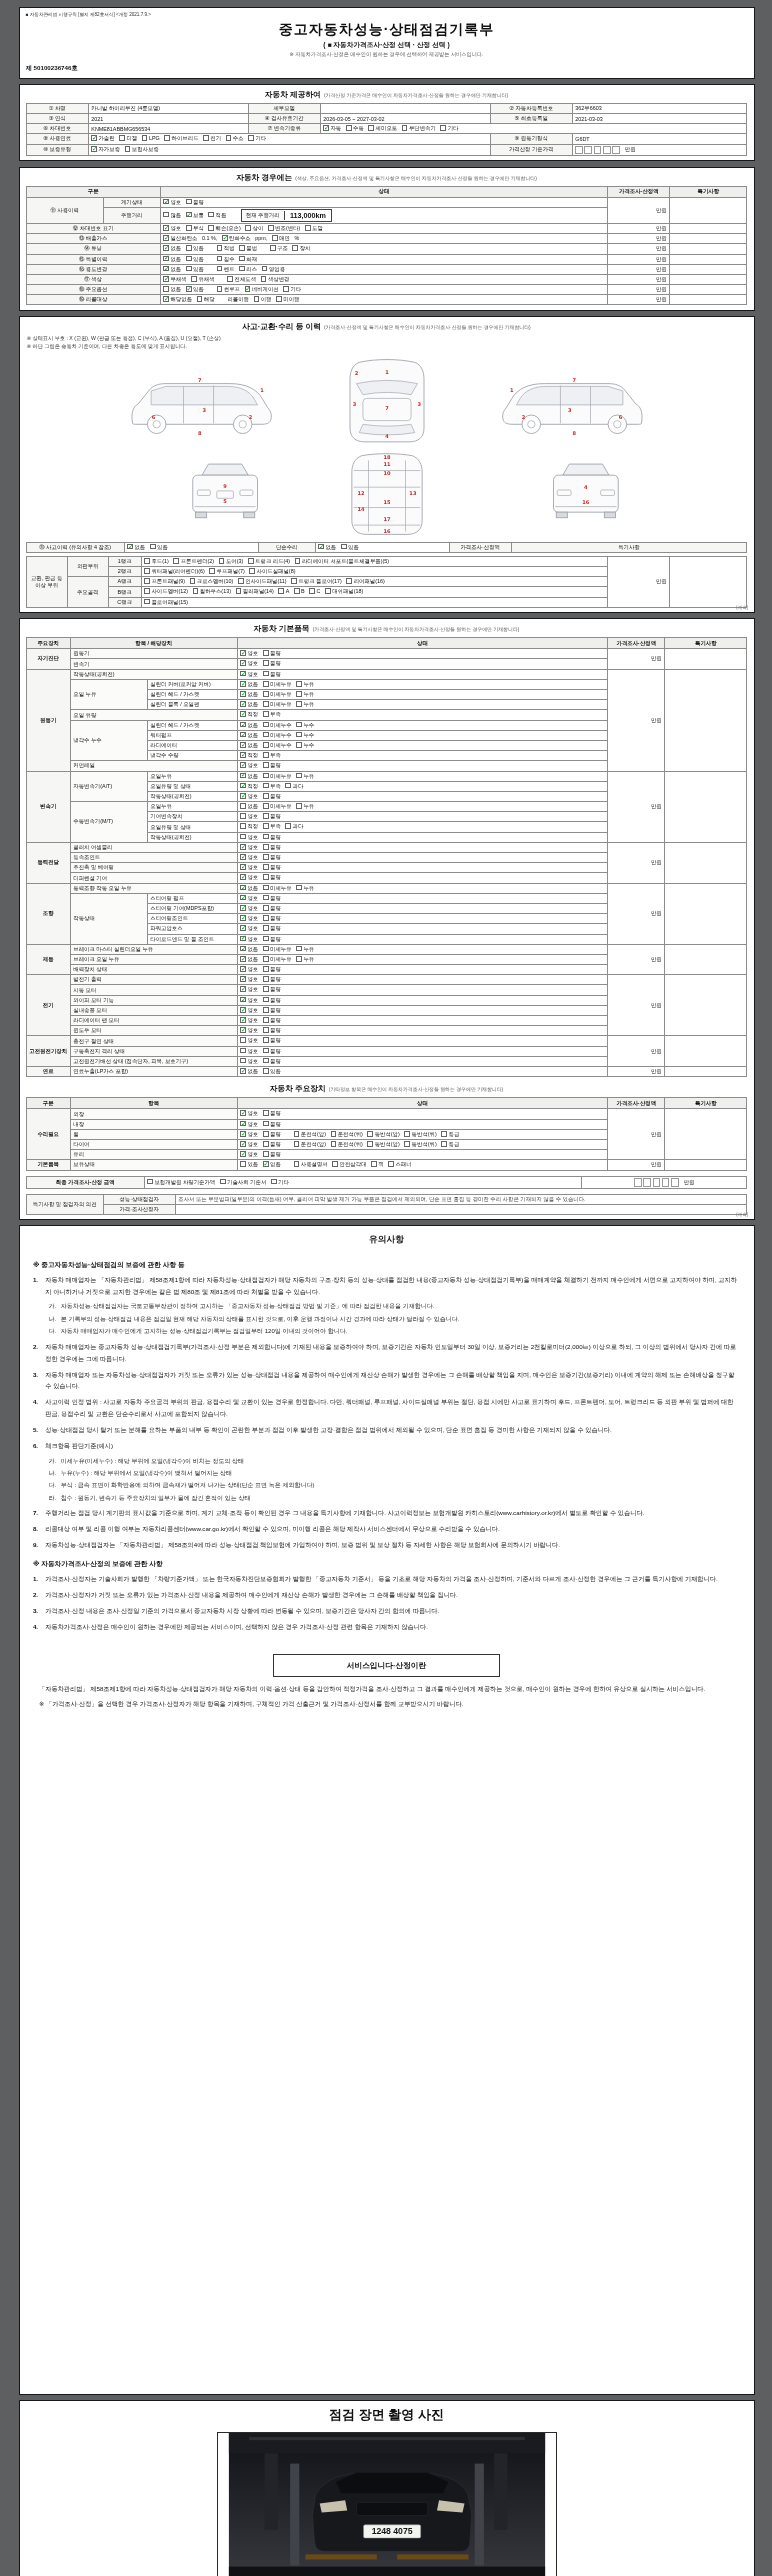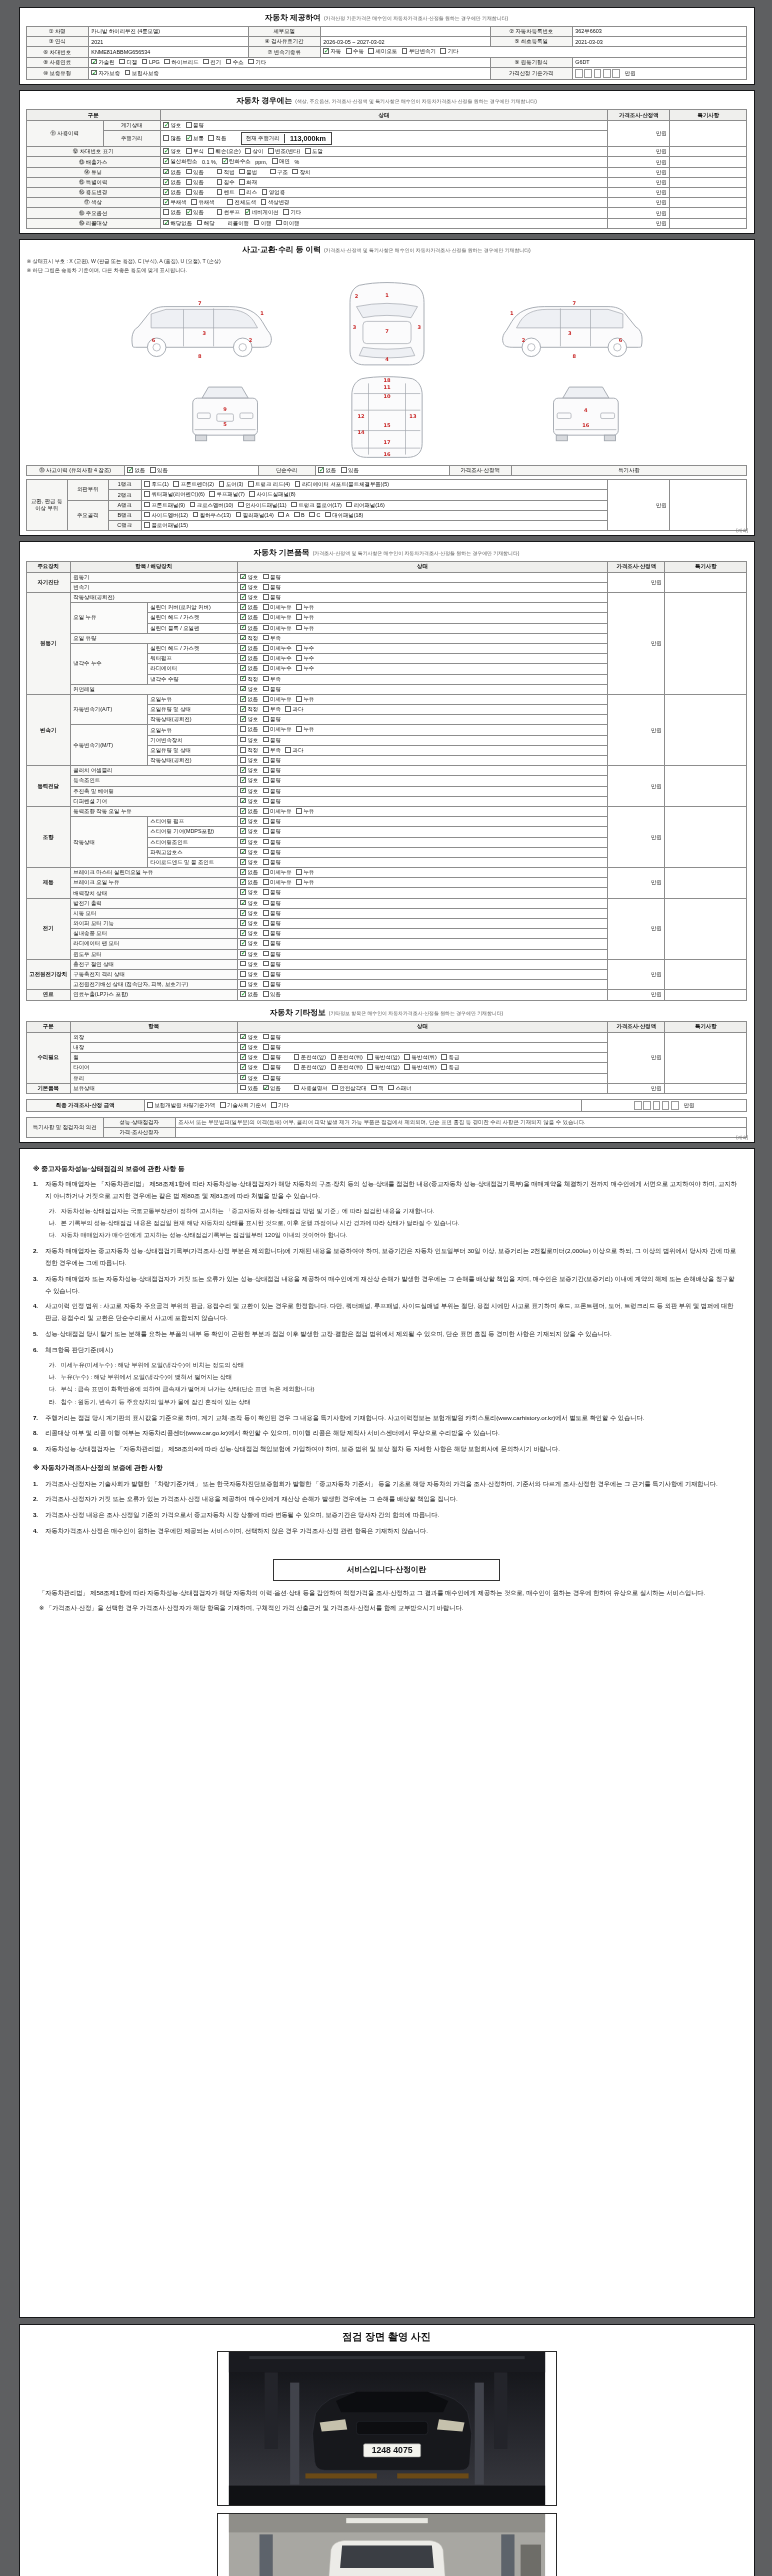--- a/index.html
+++ b/index.html
@@ -45,20 +45,27 @@
   .note-sub .num{width:12.4px;flex:none}
   .info-box{border:0.8px solid #333;width:227px;margin:15.5px auto 6.2px;padding:5.2px;text-align:center;font-weight:bold;font-size:7.7px}
   .box-text{font-size:6.2px;line-height:1.8;margin:4.1px 13.4px;text-align:left}
   .photo{display:block;margin:7.2px auto;border:0.5px solid #2a2a2a}
 </style>
 </head>
 <body>
 
 <div class="page">
 
+  <section class="panel">
+    <div class="print-line">■ 자동차관리법 시행규칙 [별지 제82호서식] &lt;개정 2021.7.9.&gt;</div>
+    <h1 class="title">중고자동차성능·상태점검기록부</h1>
+    <div class="subtitle-line">( ■ 자동차가격조사·산정 선택 · 산정 선택 )</div>
+    <div class="header-note">※ 자동차가격조사·산정은 매수인이 원하는 경우에 선택하여 제공받는 서비스입니다.</div>
+    <div class="doc-no">제 50100236746호</div>
+  </section>
 
   <section class="panel">
     <div class="sec-head">
       <span>자동차 제공하여</span><span class="sub">(가격산정 기준가격은 매수인이 자동차가격조사·산정을 원하는 경우에만 기재합니다)</span>
     </div>
     <table class="grid">
       <colgroup>
           <col style="width:62px">
           <col style="width:160px">
           <col style="width:72px">
@@ -574,21 +581,21 @@
             <td class="dev" rowspan="1">연료</td>
             <td class="item" colspan="2">연료누출(LP가스 포함)</td>
             <td class="status"><span class="opt"><span class="cb on"></span><span>없음</span></span><span class="opt"><span class="cb"></span><span>있음</span></span></td>
             <td class="price" rowspan="1">만원</td>
             <td class="notecell" rowspan="1"></td>
           </tr>
         </tbody>
     </table>
 
     <div class="sec-head" style="margin-top:7.2px">
-      <span>자동차 기타정보</span><span class="sub">(기타정보 항목은 매수인이 자동차가격조사·산정을 원하는 경우에만 기재합니다)</span>
+      <span>자동차 주요장치</span><span class="sub">(기타정보 항목은 매수인이 자동차가격조사·산정을 원하는 경우에만 기재합니다)</span>
     </div>
     <table class="grid">
       <colgroup>
           <col style="width:44px">
           <col style="width:77px">
           <col style="width:90px">
           <col>
           <col style="width:57px">
           <col style="width:82px">
         </colgroup>
@@ -668,20 +675,21 @@
       <tr>
         <td class="lab">가격·조사산정자</td>
         <td></td>
       </tr>
     </tbody>
       </table>
     <span class="cont">(계속)</span>
   </section>
 
   <section class="panel" style="min-height:1170px">
+    <div class="sec-head" style="font-size:8.8px;margin-top:4.1px">유의사항</div>
     <div class="notes-body">
         <div class="note-h">※ 중고자동차성능·상태점검의 보증에 관한 사항 등</div>
         <div class="note-item">
           <span class="num">1.</span>
           <span>자동차 매매업자는 「자동차관리법」 제58조제1항에 따라 자동차성능·상태점검자가 해당 자동차의 구조·장치 등의 성능·상태를 점검한 내용(중고자동차 성능·상태점검기록부)을 매매계약을 체결하기 전까지 매수인에게 서면으로 고지하여야 하며, 고지하지 아니하거나 거짓으로 고지한 경우에는 같은 법 제80조 및 제81조에 따라 처벌을 받을 수 있습니다.</span>
         </div>
         <div class="note-sub">
           <span class="num">가.</span>
           <span>자동차성능·상태점검자는 국토교통부장관이 정하여 고시하는 「중고자동차 성능·상태점검 방법 및 기준」에 따라 점검한 내용을 기재합니다.</span>
         </div>
@@ -760,21 +768,21 @@
         </div>
       </div>
     <div class="info-box">
       <span>서비스입니다·산정이란</span>
     </div>
     <div class="box-text">「자동차관리법」 제58조제1항에 따라 자동차성능·상태점검자가 해당 자동차의 이력·옵션·상태 등을 감안하여 적정가격을 조사·산정하고 그 결과를 매수인에게 제공하는 것으로, 매수인이 원하는 경우에 한하여 유상으로 실시하는 서비스입니다.</div>
     <div class="box-text">※ 「가격조사·산정」을 선택한 경우 가격조사·산정자가 해당 항목을 기재하며, 구체적인 가격 산출근거 및 가격조사·산정서를 함께 교부받으시기 바랍니다.</div>
   </section>
 
   <section class="panel">
-    <div class="sec-head" style="font-size:10px">점검 장면 촬영 사진</div>
+    <div class="sec-head" style="font-size:13px">점검 장면 촬영 사진</div>
 
     <svg class="photo" width="340" height="155" viewBox="0 0 620 300">
       <defs>
         <linearGradient id="g1" x1="0" y1="0" x2="0" y2="1">
           <stop offset="0" stop-color="#111216"></stop>
             <stop offset="0.55" stop-color="#27282e"></stop>
             <stop offset="1" stop-color="#3a3b41"></stop>
         </linearGradient>
       </defs>
       <rect width="620" height="300" fill="url(#g1)"></rect>

